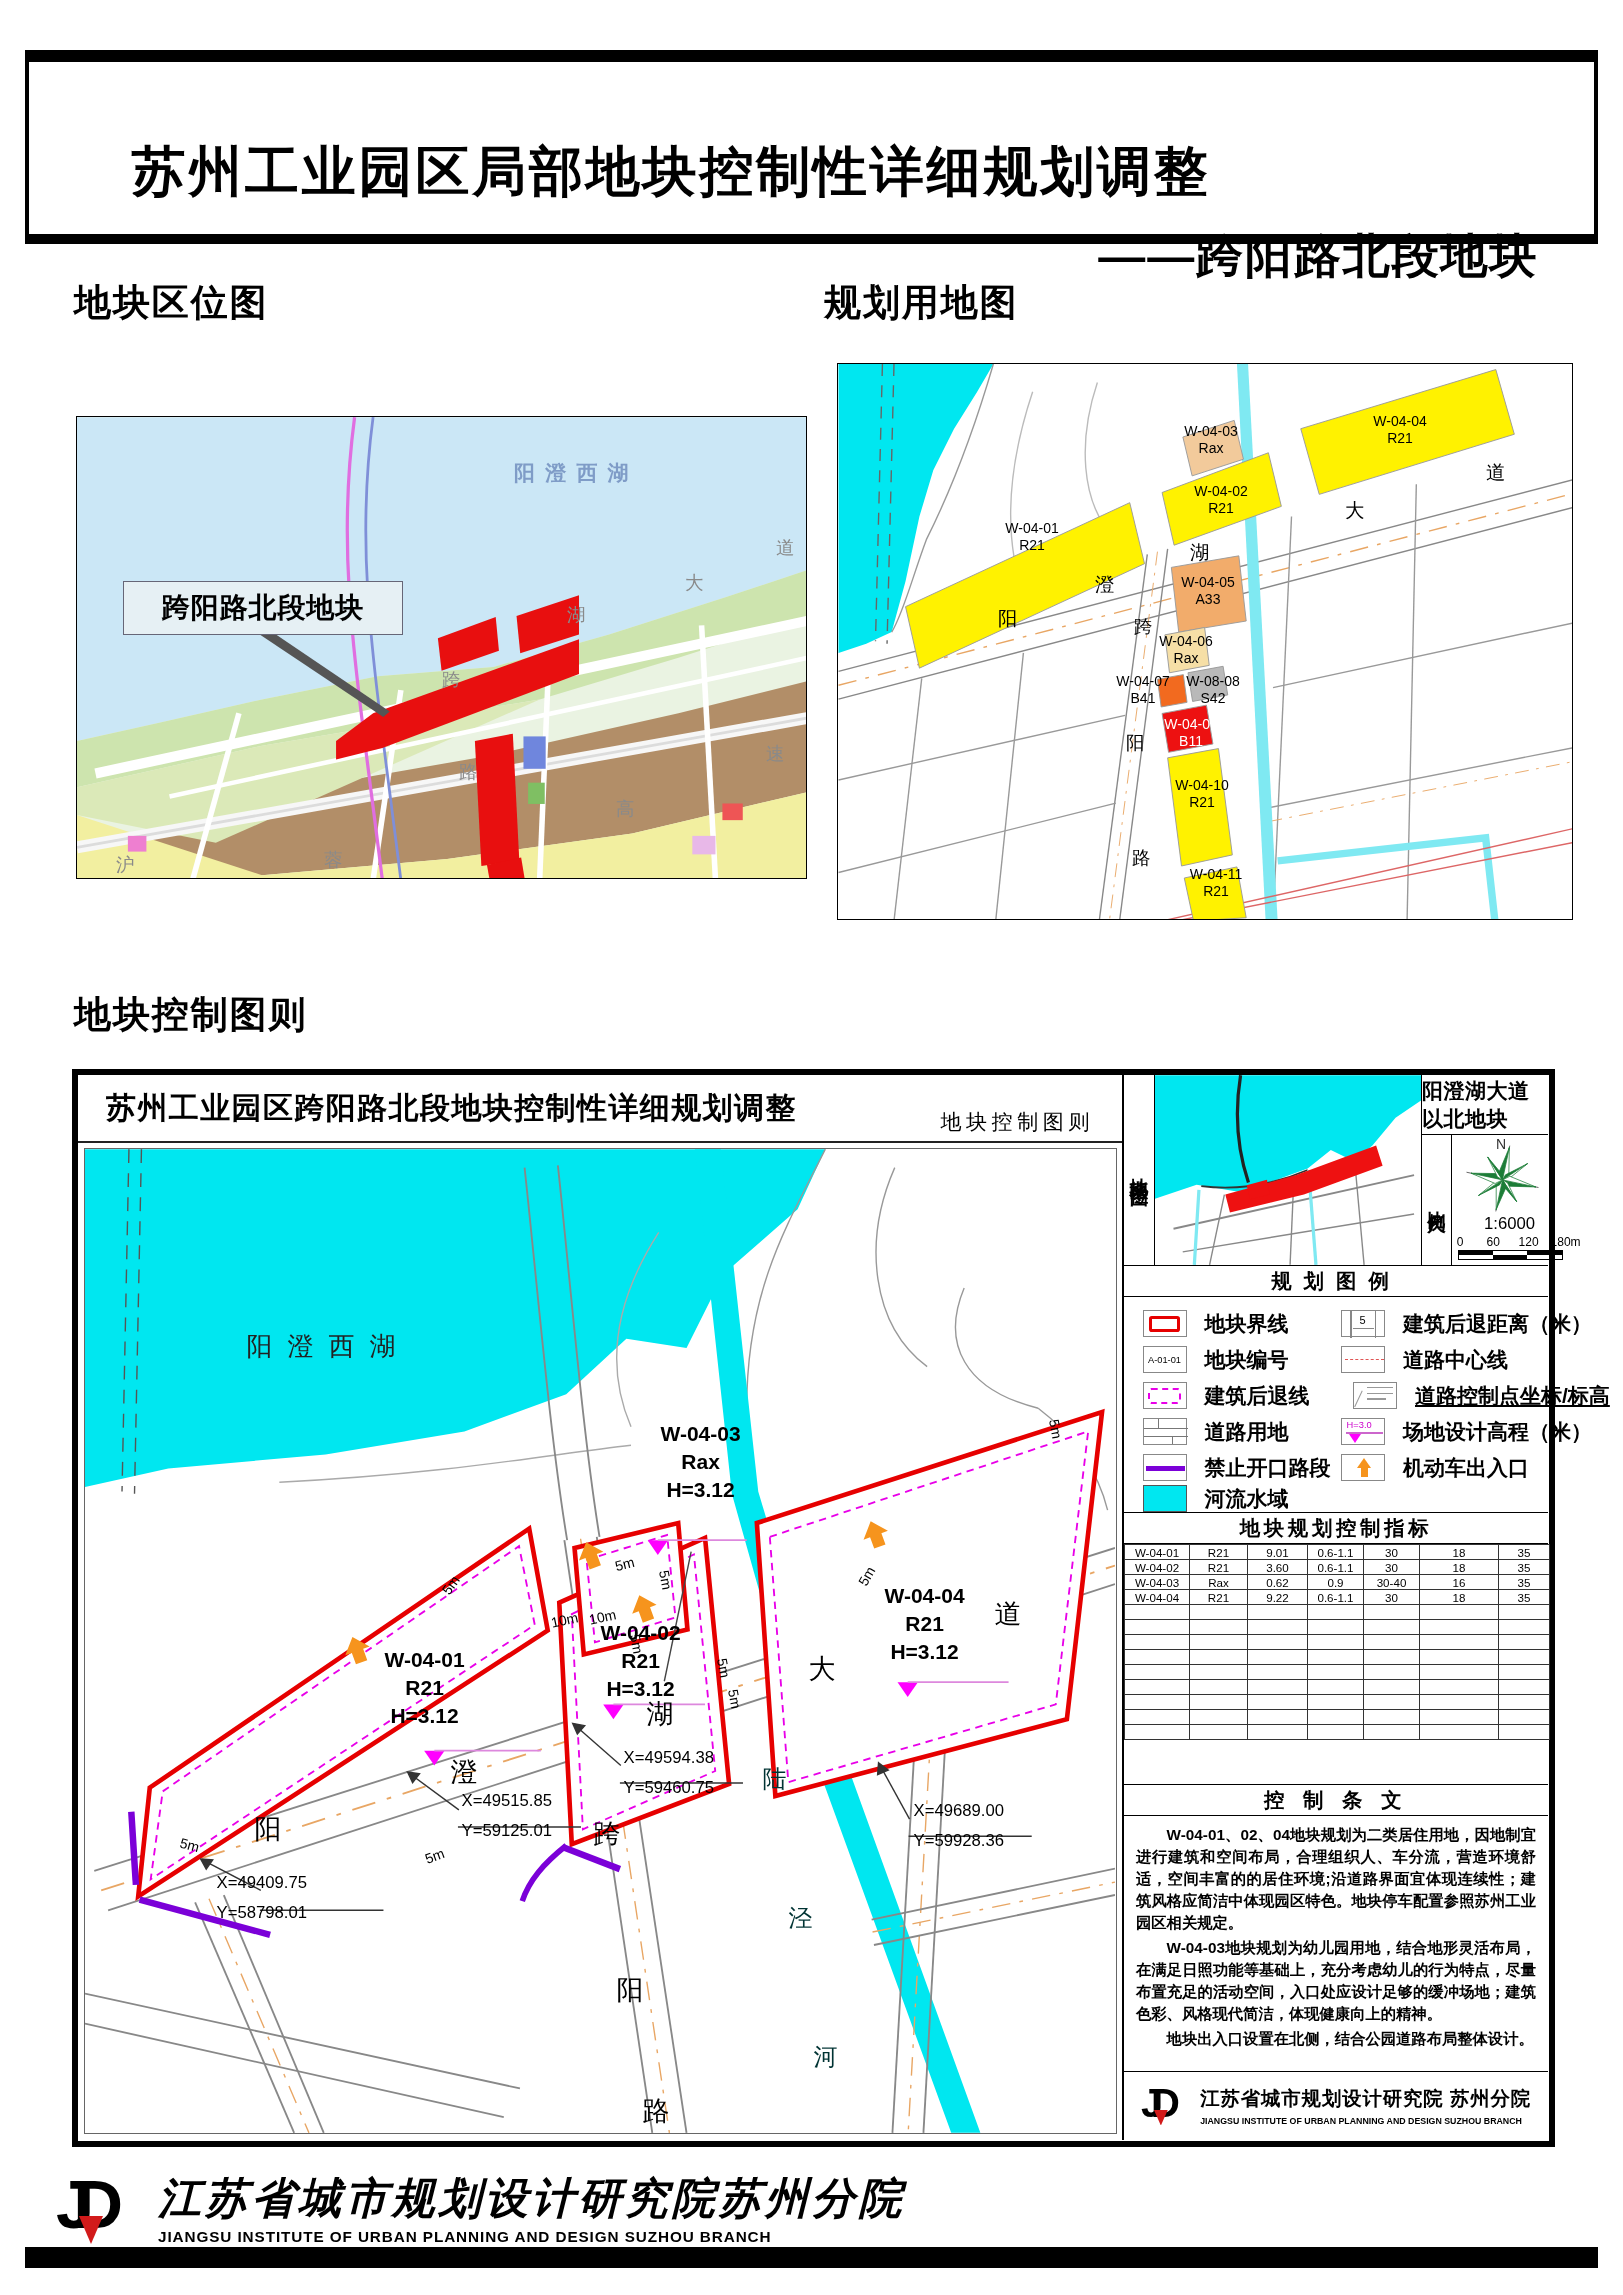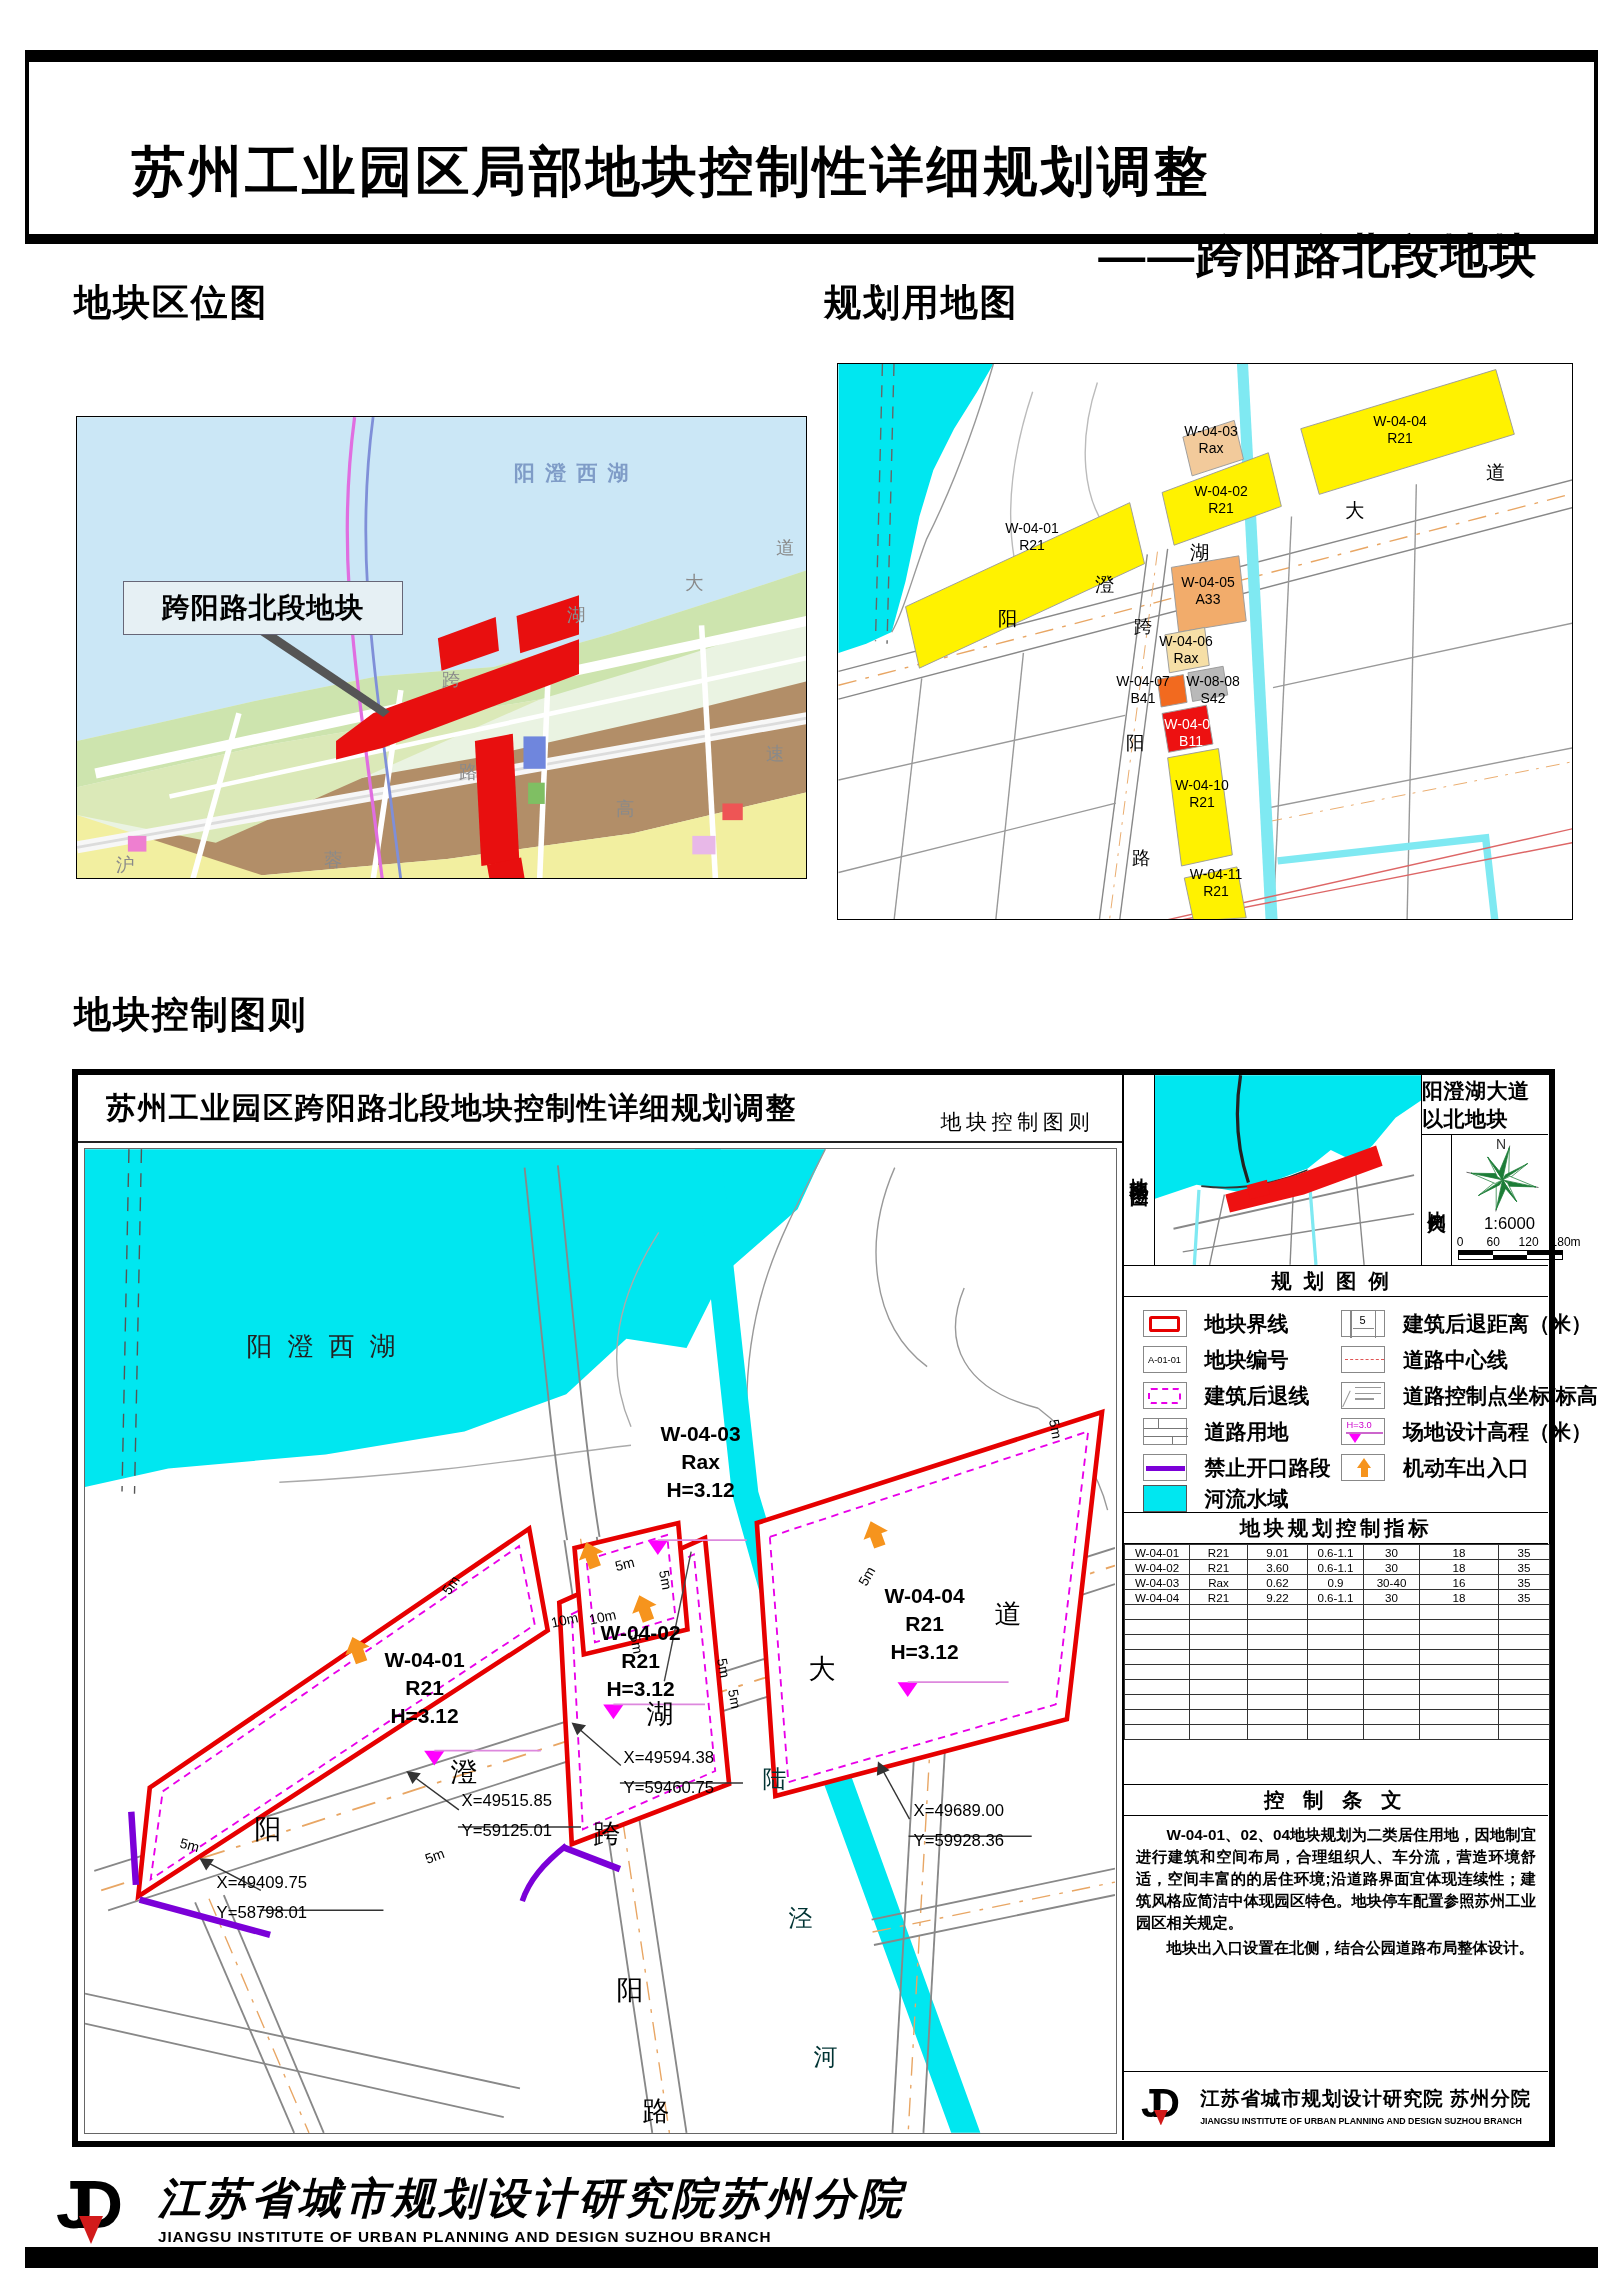--- a/index.html
+++ b/index.html
@@ -442,21 +442,21 @@
           <div style="position:absolute;left:11px;top:16.7px;width:21px;height:1.4px;background:#888;"></div>
         </div>
         <span class="legend-label">建筑后退距离（米）</span>
       </div>
       <div class="legend-item" style="left:217px;top:49px;">
         <div class="legend-icon">
             <div style="position:absolute;left:2.8px;top:12px;width:39px;border-top:1.9px dashed #e05555;"></div>
           </div>
         <span class="legend-label">道路中心线</span>
       </div>
-      <div class="legend-item" style="left:217px;top:85px;">
+      <div class="legend-item" style="left:229px;top:85px;text-decoration:underline;">
         <div class="legend-icon">
           <div style="position:absolute;left:13px;top:3.7px;width:26px;height:1.4px;background:#999;"></div>
           <div style="position:absolute;left:13px;top:9.3px;width:26px;height:1.4px;background:#999;"></div>
           <div style="position:absolute;left:13px;top:15px;width:18.5px;height:1.4px;background:#999;"></div>
           <div style="position:absolute;left:3.7px;top:6.5px;width:1.4px;height:17.6px;background:#999;transform:rotate(25deg);"></div>
         </div>
         <span class="legend-label">道路控制点坐标/标高</span>
       </div>
       <div class="legend-item" style="left:217px;top:121px;">
         <div class="legend-icon">
@@ -607,20 +607,21 @@
               <td></td>
             </tr>
       </tbody>
         </table>
     </div>
 
     <div class="sb-header" style="letter-spacing:6.5px;">控 制 条 文</div>
 
     <div class="sb-provisions">
       <p>W-04-01、02、04地块规划为二类居住用地，因地制宜进行建筑和空间布局，合理组织人、车分流，营造环境舒适，空间丰富的的居住环境;沿道路界面宜体现连续性；建筑风格应简洁中体现园区特色。地块停车配置参照苏州工业园区相关规定。</p>
+      <p>W-04-03地块规划为幼儿园用地，结合地形灵活布局，在满足日照功能等基础上，充分考虑幼儿的行为特点，尽量布置充足的活动空间，入口处应设计足够的缓冲场地；建筑色彩、风格现代简洁，体现健康向上的精神。</p>
       <p>地块出入口设置在北侧，结合公园道路布局整体设计。</p>
     </div>
 
     <div class="sb-institute">
       <div class="jd-logo" style="font-size:40px;line-height:40px;margin-right:8.3px;width:51px;height:46px;">
         <span style="letter-spacing:-12px;">JD</span>
         <div class="red-v" style="left:13px;top:27px;width:14px;height:15.7px;clip-path:polygon(0 0,100% 0,50% 100%);"></div>
       </div>
       <div>
         <div style="font-size:19.4px;font-weight:bold;letter-spacing:0.9px;">江苏省城市规划设计研究院 苏州分院</div>

